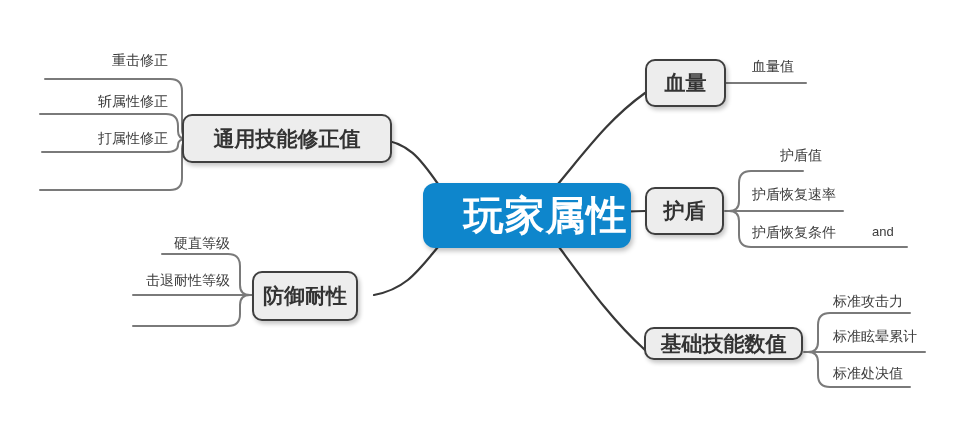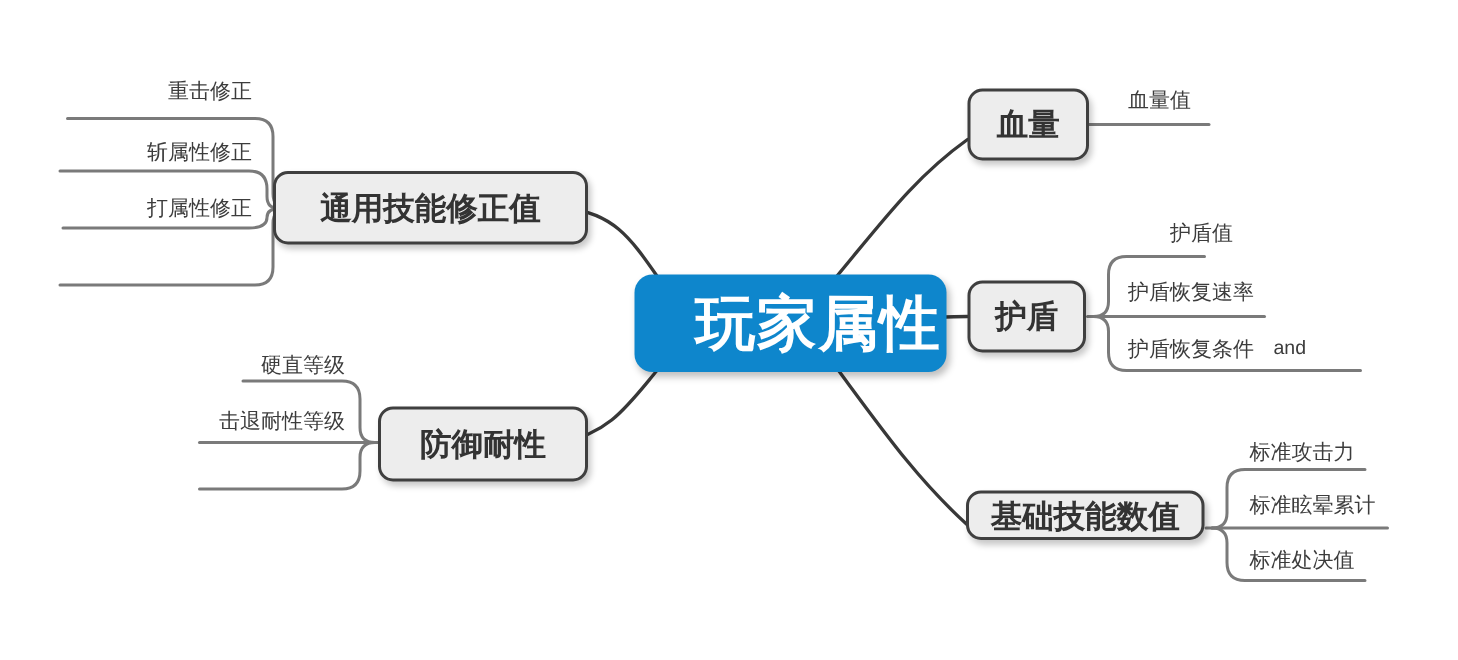--- a/index.html
+++ b/index.html
@@ -65,36 +65,36 @@
     <path class="leafline" d="M907 247 L751 247 Q739 247 739 235 L739 221 Q739 211 729 211"></path>
 
     <path class="leafline" d="M910 313 L830 313 Q818 313 818 325 L818 342 Q818 352 808 352"></path>
     <path class="leafline" d="M804 352 L925 352"></path>
     <path class="leafline" d="M910 387 L830 387 Q818 387 818 375 L818 362 Q818 352 808 352"></path>
   </svg>
 
   <div class="root">玩家属性</div>
 
   <div class="branch" style="left:182px;top:114px;width:210px;height:49px;">通用技能修正值</div>
-  <div class="branch" style="left:252px;top:271px;width:140px;height:50px;text-align:center;">防御耐性</div>
+  <div class="branch" style="left:252px;top:271px;width:106px;height:50px;text-align:center;">防御耐性</div>
   <div class="branch" style="left:645px;top:59px;width:81px;height:48px;">血量</div>
   <div class="branch" style="left:645px;top:187px;width:79px;height:48px;">护盾</div>
   <div class="branch" style="left:644px;top:327px;width:159px;height:33px;">基础技能数值</div>
 
   <div class="leaf r" style="left:30px;top:52px;width:138px;">重击修正</div>
   <div class="leaf r" style="left:30px;top:93px;width:138px;text-align:right;">斩属性修正</div>
   <div class="leaf r" style="left:30px;top:130px;width:138px;">打属性修正</div>
 
   <div class="leaf r" style="left:100px;top:235px;width:130px;">硬直等级</div>
   <div class="leaf r" style="left:100px;top:272px;width:130px;">击退耐性等级</div>
 
   <div class="leaf" style="left:752px;top:58px;">血量值</div>
 
   <div class="leaf" style="left:752px;top:147px;margin-left:28px;">护盾值</div>
   <div class="leaf" style="left:752px;top:186px;">护盾恢复速率</div>
   <div class="leaf" style="left:752px;top:224px;">护盾恢复条件</div>
-  <div class="annot" style="left:849px;top:224px;">and</div>
+  <div class="annot" style="left:872px;top:224px;">and</div>
 
   <div class="leaf" style="left:833px;top:293px;">标准攻击力</div>
   <div class="leaf" style="left:833px;top:328px;">标准眩晕累计</div>
   <div class="leaf" style="left:833px;top:365px;">标准处决值</div>
 
 </div>
 
 </body></html>

